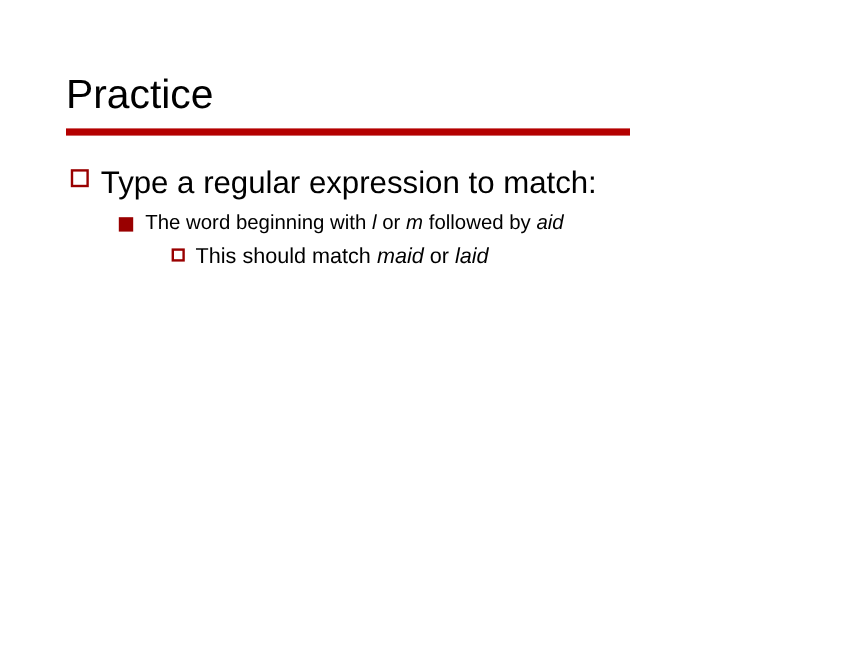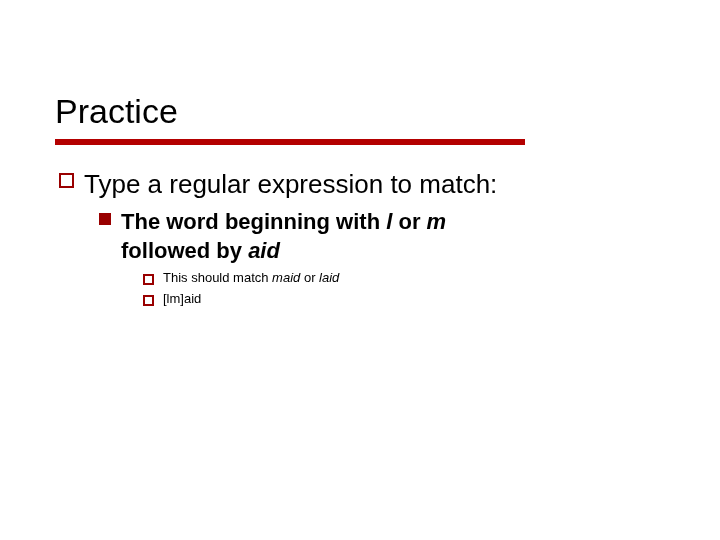--- a/index.html
+++ b/index.html
@@ -1,26 +1,26 @@
 <!DOCTYPE html>
 <html><head>
 <meta charset="utf-8">
 <style>
   * { margin: 0; padding: 0; box-sizing: border-box; }
   html, body { width: 720px; height: 540px; font-family: Verdana, Geneva, sans-serif; background: #fff; color: #000; }
-  .slide { width: 580px; height: 540px; padding: 92px 55px 40px 55px; position: relative; background:#fff; }
+  .slide { width: 580px; height: 540px; padding: 60px 55px 40px 55px; position: relative; background:#fff; }
   .title { font-size: 34px; font-weight: 400; margin-bottom: 8px; }
   .rule { border: none; border-top: 6px solid #b40000; margin-bottom: 22px; width: 100%; }
   .b-sq-open { display:inline-block; width:15px; height:15px; border:2px solid #990000; margin-right:10px; flex:0 0 auto; position:relative; top:6px; }
   .b-sq-filled { display:inline-block; width:12px; height:12px; background:#990000; margin-right:10px; flex:0 0 auto; position:relative; top:6px; }
   .b-sq-open-sm { display:inline-block; width:11px; height:11px; border:2px solid #990000; margin-right:9px; flex:0 0 auto; position:relative; top:5px; }
   .li { display:flex; align-items:flex-start; }
   .lv1 { font-size:26px; margin: 6px 0 6px 4px; }
-  .lv2 { font-size:22px; margin: 4px 0 4px 44px; font-weight: bold; }
-  .lv3 { font-size:13px; margin: 3px 0 3px 88px; }
+  .lv2 { font-size:17px; margin: 4px 0 4px 44px; }
+  .lv3 { font-size:18px; margin: 3px 0 3px 88px; }
   .txt { flex:1; line-height:1.32; }
   em.i { font-style: italic; }
 </style>
 </head>
 <body>
 <div class="slide">
 
   <h1 class="title">Practice</h1>
   <hr class="rule">
 
@@ -43,20 +43,16 @@
 
       <div class="li lv3">
         <span class="b-sq-open-sm"></span>
         <span class="txt">
           <span>This should match </span>
           <em class="i">maid</em>
           <span> or </span>
           <em class="i">laid</em>
         </span>
       </div>
-      <div class="li lv3">
-        <span class="b-sq-open-sm"></span>
-        <span class="txt">[lm]aid</span>
-      </div>
 
 
 
 </div>
 
 </body></html>

